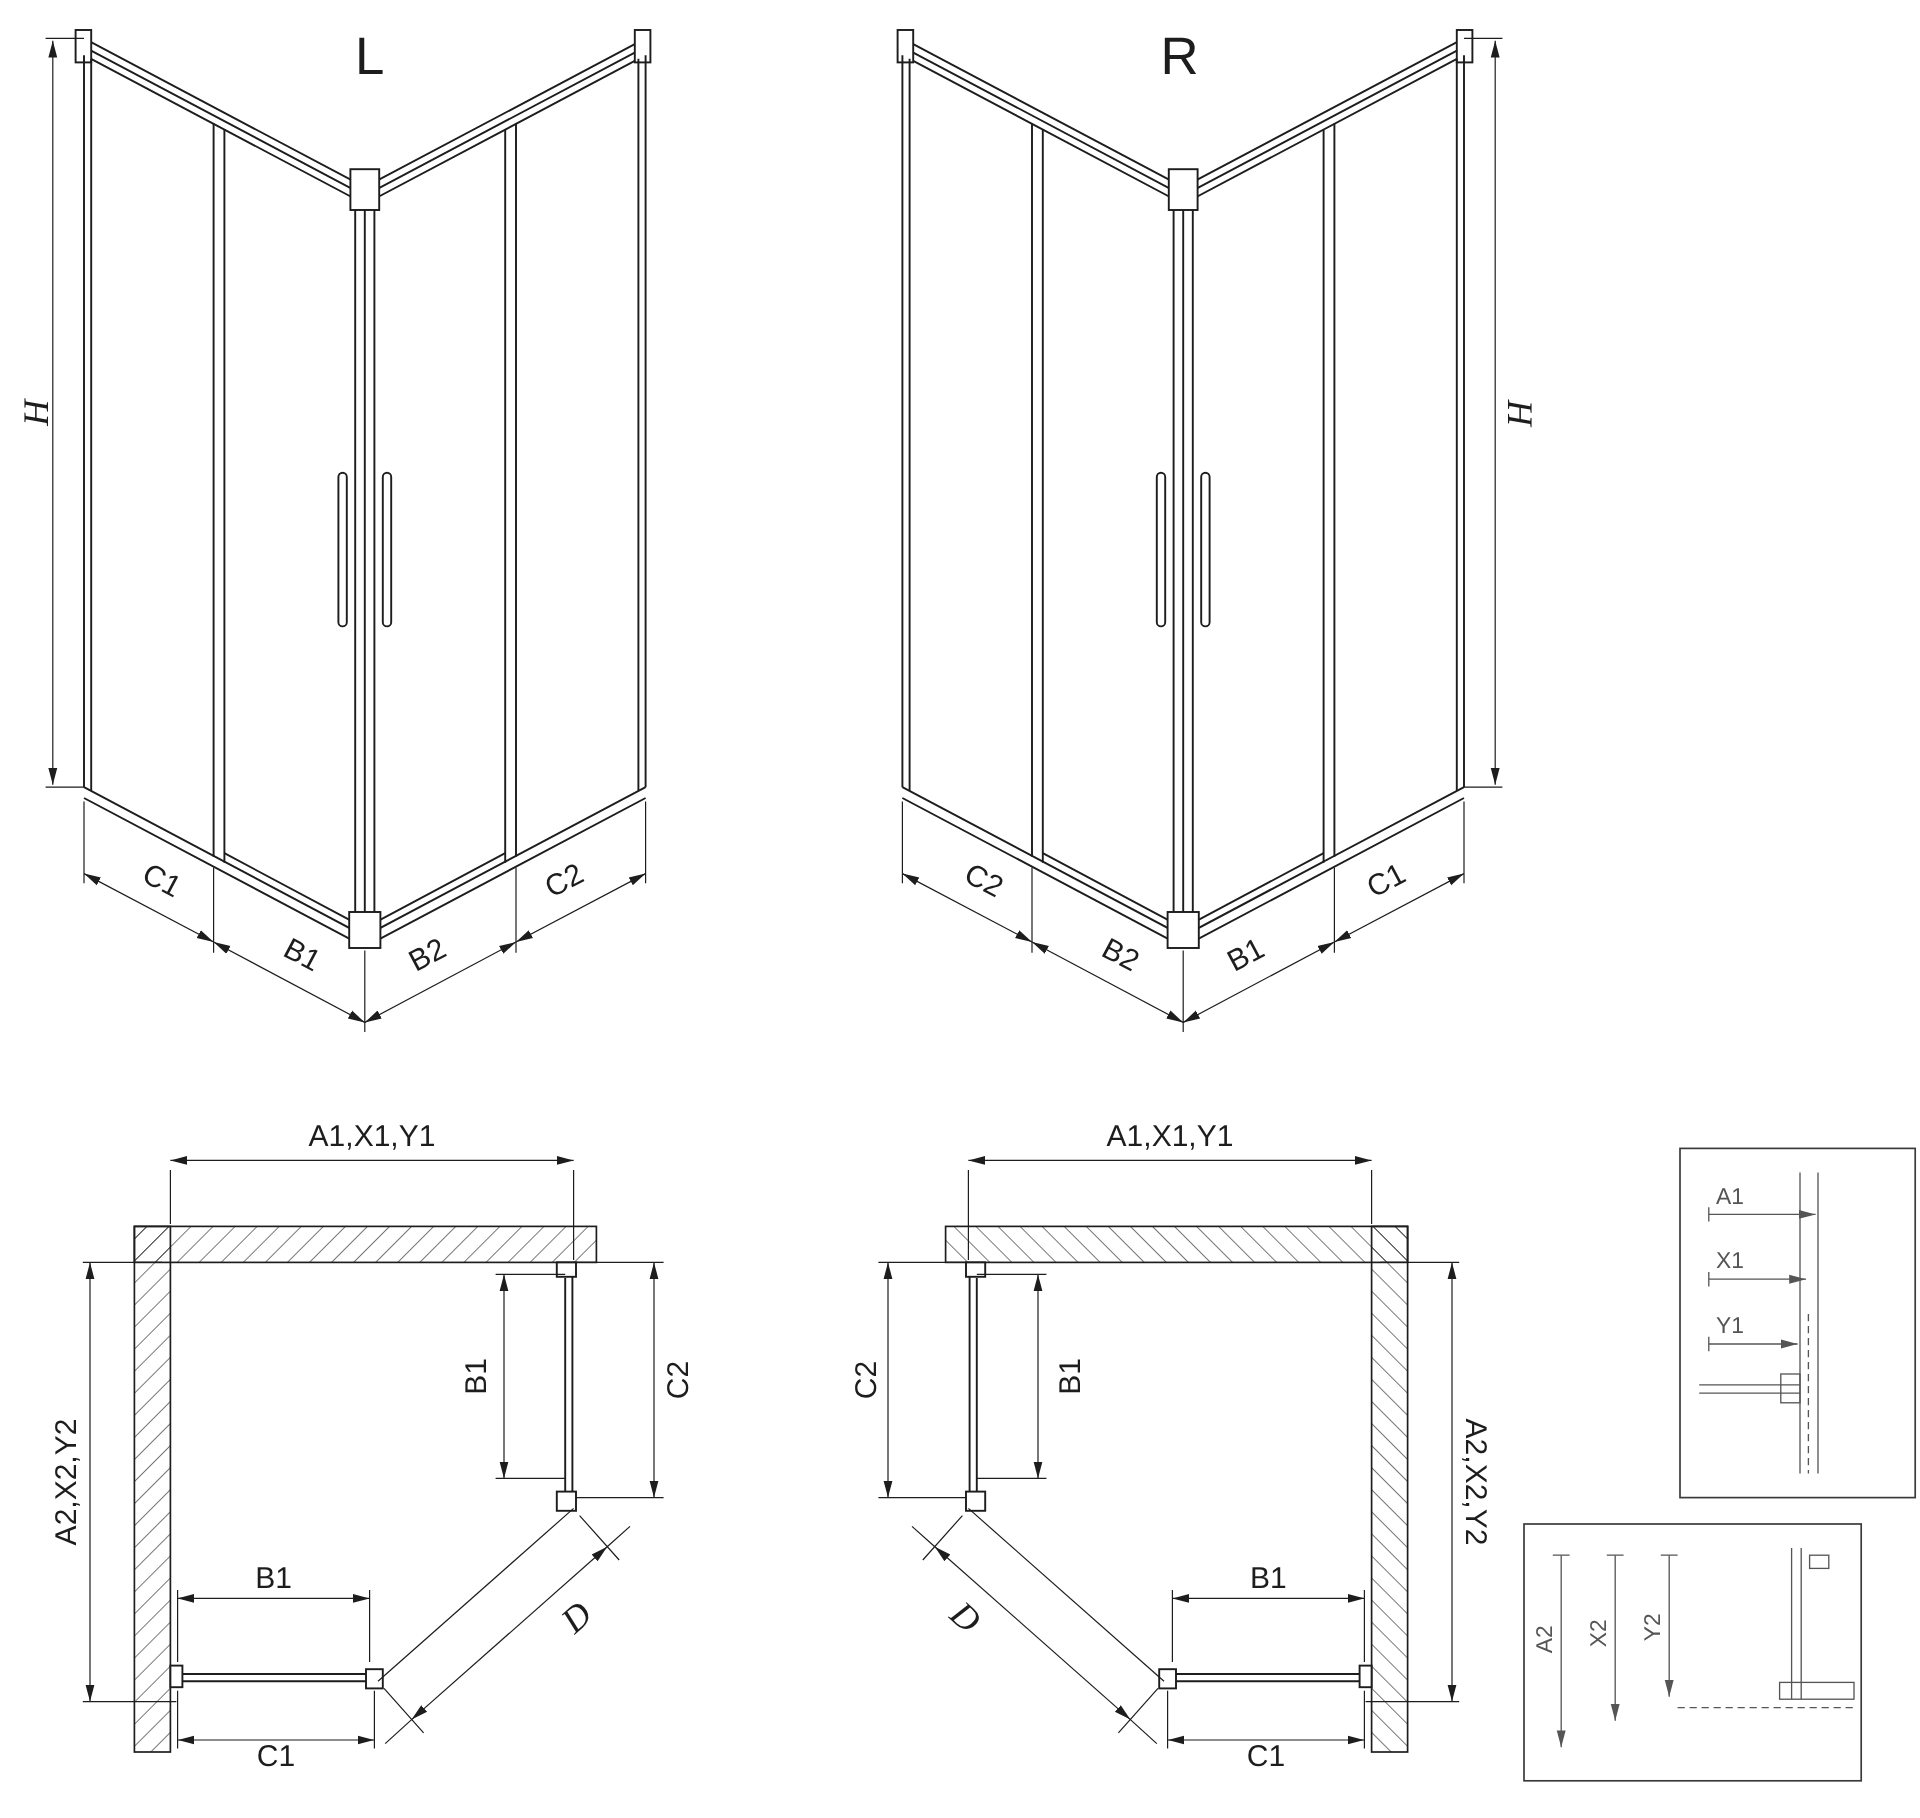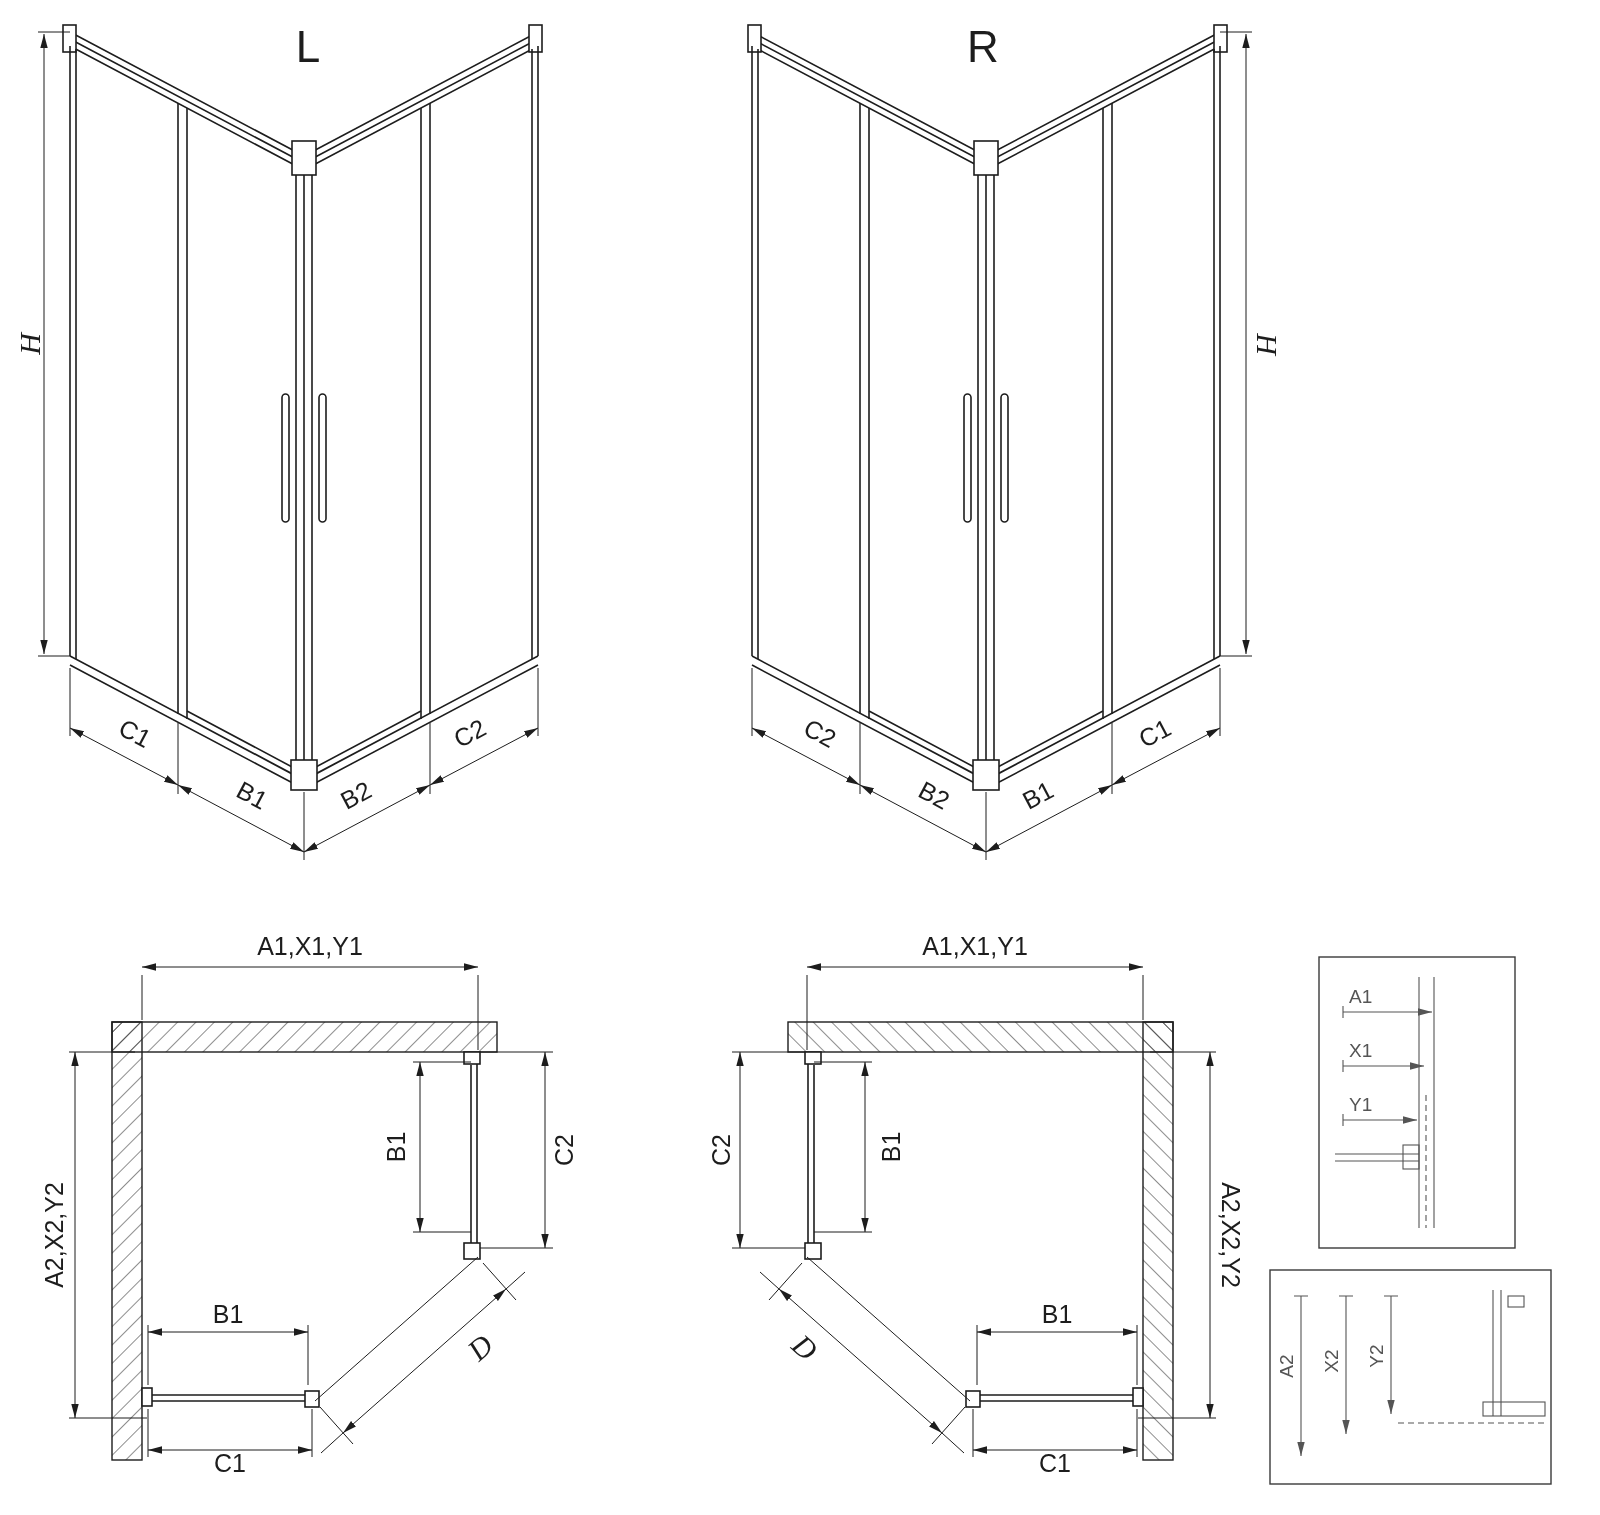--- a/index.html
+++ b/index.html
@@ -150,21 +150,21 @@
       <text class="t-dim" x="325" y="30">A1,X1,Y1</text>
       <text class="t-dim" x="572" y="310" transform="rotate(90,572,310)">A2,X2,Y2</text>
       <text class="t-dim" x="250" y="222" transform="rotate(-90,250,222)">B1</text>
       <text class="t-dim" x="80" y="225" transform="rotate(-90,80,225)">C2</text>
       <text class="t-dim" x="407" y="398">B1</text>
       <text class="t-dim" x="405" y="547">C1</text>
       <text class="t-it" x="148" y="430" transform="rotate(42,148,430)">D</text>
     </svg>
   </div>
 
-  <div class="view" style="left:1317px;top:955px;width:200px;height:295px">
+  <div class="view" style="left:1398px;top:955px;width:200px;height:295px">
     <svg width="200" height="295" viewBox="0 0 200 295">
       <defs>
         <marker id="arC" viewBox="0 0 14 10" markerWidth="14" markerHeight="10" refX="14" refY="5" orient="auto-start-reverse" markerUnits="userSpaceOnUse">
           <path d="M14,5 L0,1.3 L0,8.7 Z" fill="#555"></path>
         </marker>
       </defs>
       <rect class="frame" x="2" y="2" width="196" height="291"></rect>
       <g class="det">
         <path d="M102,22 L102,273 M117,22 L117,273"></path>
         <path class="dash" d="M109,140 L109,273"></path>

